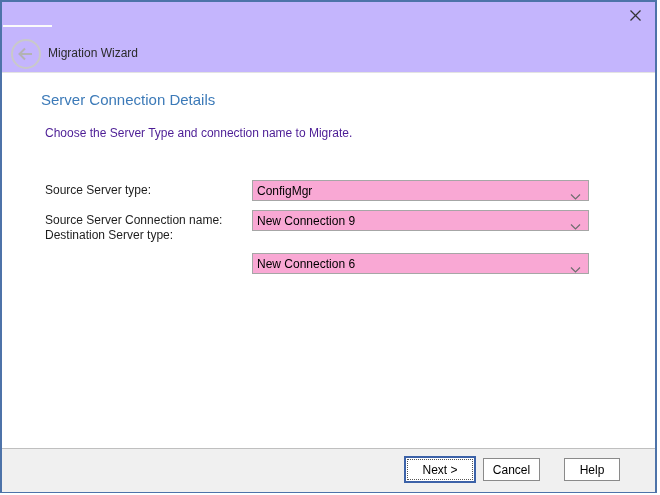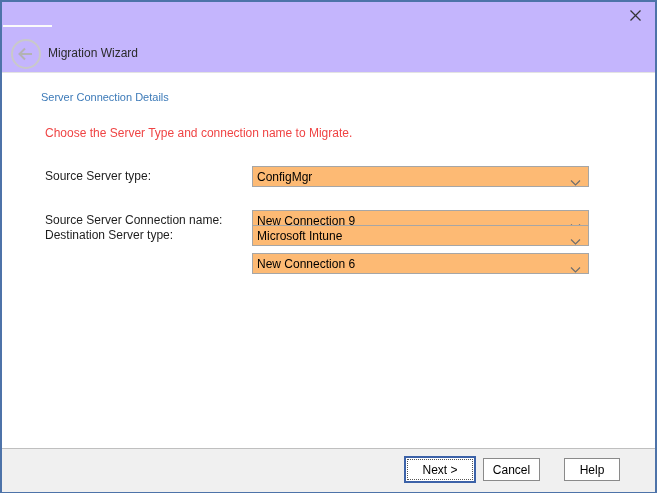--- a/index.html
+++ b/index.html
@@ -28,42 +28,42 @@
   }
   .back-btn {
     position:absolute; left:8px; top:36px; width:32px; height:32px;
     background:transparent; border:none; padding:0; cursor:default;
   }
   .header-title {
     position:absolute; left:46px; top:44px; font-size:12px; color:#2b2b2b;
   }
   
   .heading {
-    position:absolute; left:39px; top:89px; font-size:11px; color:#3c7ab8;
+    position:absolute; left:39px; top:89px; font-size:15px; color:#3c7ab8;
   }
   .description {
-    position:absolute; left:43px; top:124px; font-size:12px; color:#ef4444;
+    position:absolute; left:43px; top:124px; font-size:12px; color:#4c1d95;
   }
   .field-label {
     position:absolute; left:43px; font-size:12px; color:#1d1d1d;
     height:21px; line-height:21px; white-space:nowrap;
   }
   .combobox {
     position:absolute; left:250px; width:337px; height:21px;
-    background:#fdba74; border:1px solid #a6a6a6; box-sizing:border-box;
+    background:#f9a8d4; border:1px solid #a6a6a6; box-sizing:border-box;
     display:flex; align-items:center; cursor:default;
   }
   .combobox .value {
     font-size:12px; color:#000000; padding-left:4px; white-space:nowrap;
     overflow:hidden;
   }
   .combobox .chev {
     position:absolute; right:7px; top:50%; margin-top:-4px; width:11px; height:8px;
   }
-  .row1 { top:164px; } .row2 { top:208px; } .row3 { top:223px;text-align:right; } .row4 { top:251px; }
+  .row1 { top:178px; } .row2 { top:208px; } .row3 { top:223px;text-align:right; } .row4 { top:251px; }
   
   .footer {
     position:absolute; left:0; right:0; top:446px; height:43px;
     background:#f0f0f0; border-top:1px solid #bfbfbf;
   }
   .btn {
     position:absolute; box-sizing:border-box; background:#ffffff;
     border:1px solid #8a8a8a; font-family:"Liberation Sans", sans-serif;
     font-size:12px; color:#000000; cursor:pointer; padding:0;
   }
@@ -122,28 +122,20 @@
   <div class="combobox row2">
     <span class="value">New Connection 9</span>
     <span class="chev">
       <svg width="11" height="8" viewBox="0 0 11 8">
           <polyline points="1,1.5 5.5,6 10,1.5" fill="none" stroke="#6e6e6e" stroke-width="1.2"></polyline>
         </svg>
     </span>
   </div>
 
   <div class="field-label row3">Destination Server type:</div>
-  <div class="combobox row3">
-    <span class="value">Microsoft Intune</span>
-    <span class="chev">
-      <svg width="11" height="8" viewBox="0 0 11 8">
-          <polyline points="1,1.5 5.5,6 10,1.5" fill="none" stroke="#6e6e6e" stroke-width="1.2"></polyline>
-        </svg>
-    </span>
-  </div>
 
   <div class="combobox row4">
     <span class="value">New Connection 6</span>
     <span class="chev">
       <svg width="11" height="8" viewBox="0 0 11 8">
           <polyline points="1,1.5 5.5,6 10,1.5" fill="none" stroke="#6e6e6e" stroke-width="1.2"></polyline>
         </svg>
     </span>
   </div>
 

